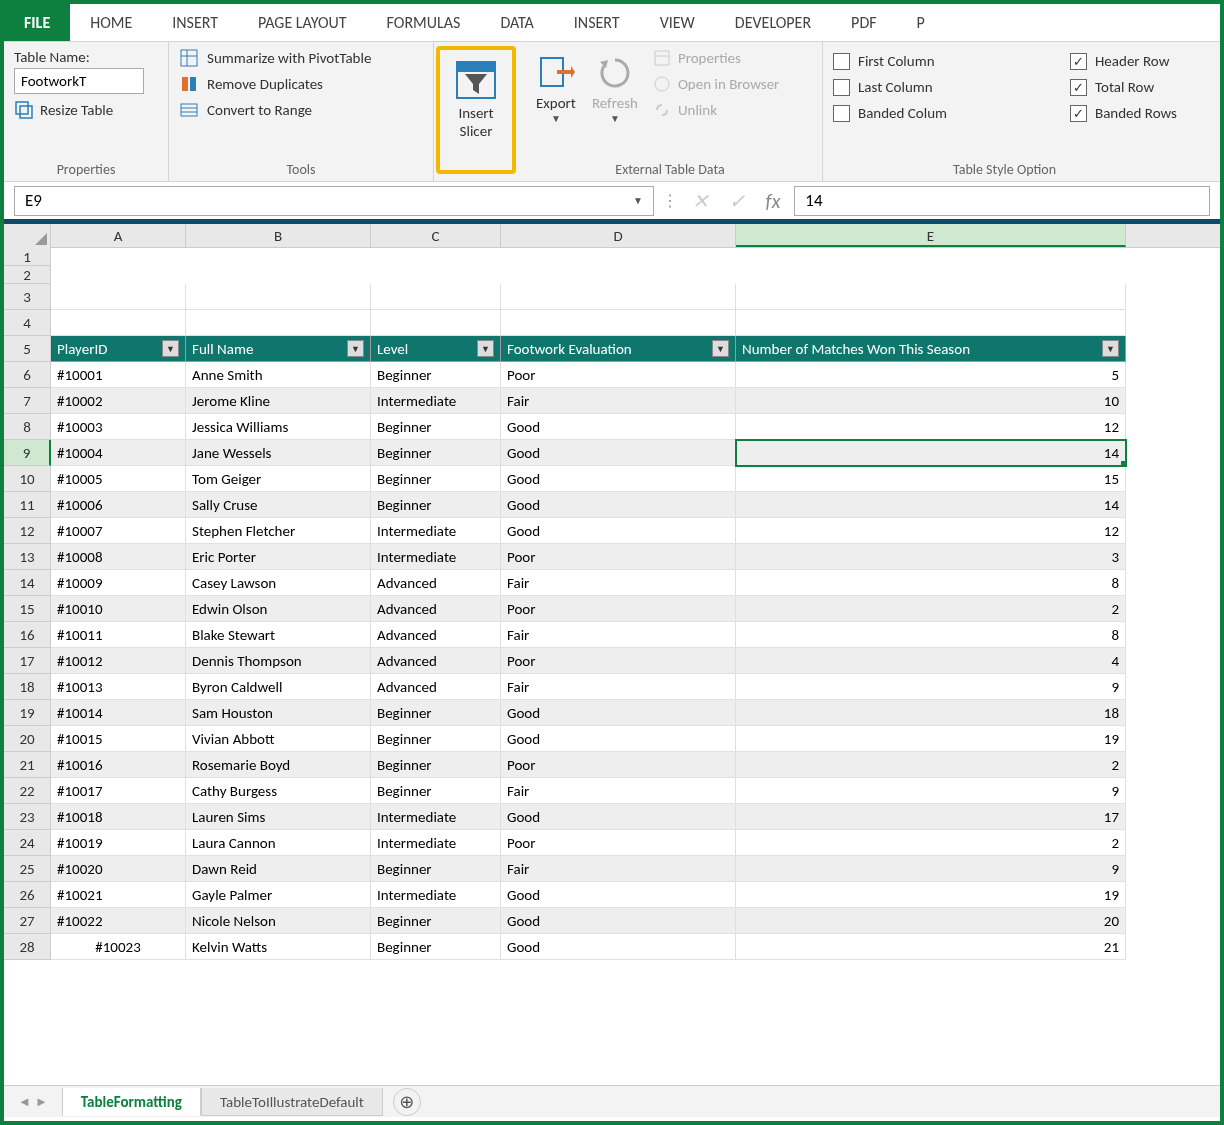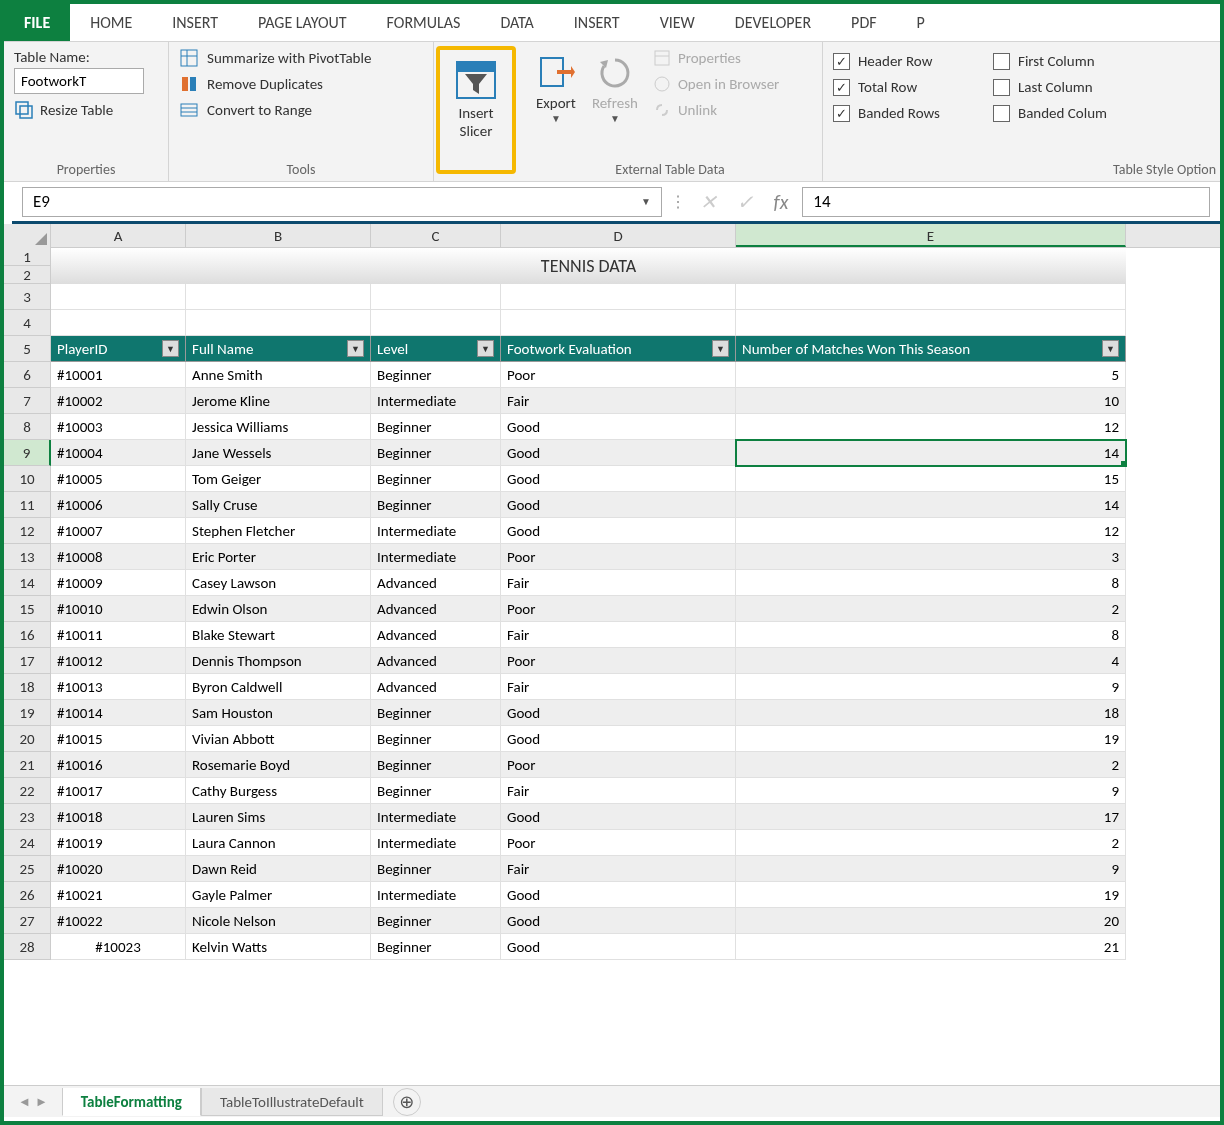--- a/index.html
+++ b/index.html
@@ -21,21 +21,21 @@
 .slicer-text { font-size: 15px; text-align: center; color: #333; line-height: 18px; margin-top: 4px; }
 .big-btn { display: flex; flex-direction: column; align-items: center; padding: 6px 8px; font-size: 15px; color: #333; }
 .big-btn .big-icon { width: 38px; height: 38px; margin-bottom: 2px; }
 .arrow-down { font-size: 10px; color: #555; }
 .ext-col { display: flex; flex-direction: column; gap: 6px; margin-left: 6px; }
 .ext-row { display: flex; align-items: center; gap: 6px; font-size: 15px; color: #aaa; }
 .opts-col { display: flex; flex-direction: column; gap: 8px; padding-top: 4px; }
 .chk-row { display: flex; align-items: center; gap: 8px; font-size: 15px; color: #333; }
 .chk { width: 17px; height: 17px; border: 1px solid #666; background: #fff; display: inline-flex; align-items: center; justify-content: center; }
 .chk.checked::after { content: '✓'; font-size: 13px; color: #333; }
-.formula-bar { display: flex; align-items: center; height: 42px; border-bottom: 3px solid #0c4a6e; padding: 0 10px; gap: 8px; margin-left: 8px; }
+.formula-bar { display: flex; align-items: center; height: 42px; border-bottom: 5px solid #0c4a6e; padding: 0 10px; gap: 8px; }
 .name-box { width: 640px; height: 30px; border: 1px solid #aaa; padding: 0 10px; font-size: 17px; display: flex; align-items: center; justify-content: space-between; }
 .fx-btn { font-size: 20px; color: #888; padding: 0 6px; font-style: italic; }
 .formula-input { flex: 1; height: 30px; border: 1px solid #aaa; padding: 0 10px; font-size: 17px; display: flex; align-items: center; }
 .grid-area { position: relative; }
 .col-headers { display: flex; height: 24px; background: #e8e8e8; border-bottom: 1px solid #ccc; }
 .corner-cell { width: 47px; height: 24px; border-right: 1px solid #ccc; background: #e8e8e8; position: relative; }
 .corner-cell::after { content: ''; position: absolute; right: 3px; bottom: 3px; border: 6px solid transparent; border-right-color: #999; border-bottom-color: #999; }
 .col-h { border-right: 1px solid #ccc; text-align: center; font-size: 15px; color: #333; line-height: 24px; background: #e8e8e8; }
 .col-h.sel { background: #d0e8d0; border-bottom: 2px solid #0d8040; }
 .row { display: flex; height: 26px; }
@@ -178,52 +178,52 @@
                 <path d="M5 10 Q5 5 10 5 M15 10 Q15 15 10 15" fill="none" stroke="#ccc" stroke-width="2"></path>
               </svg>
             </span>
           <span>Unlink</span>
         </div>
       </div>
     </div>
     <div class="group-label">External Table Data</div>
   </div>
 
+  <div class="ribbon-group" style="flex:1;border-right:none">
+    <div class="opts-col">
+      <div class="chk-row">
+          <span class="chk"></span>
+          <span>First Column</span>
+        </div>
+      <div class="chk-row">
+          <span class="chk"></span>
+          <span>Last Column</span>
+        </div>
+      <div class="chk-row">
+          <span class="chk"></span>
+          <span>Banded Colum</span>
+        </div>
+    </div>
+    <div class="group-label" style="text-align:right;padding-right:4px">Table Style Option</div>
+  </div>
   <div class="ribbon-group" style="width:160px;border-right:none">
     <div class="opts-col">
       <div class="chk-row">
           <span class="chk checked"></span>
           <span>Header Row</span>
         </div>
       <div class="chk-row">
           <span class="chk checked"></span>
           <span>Total Row</span>
         </div>
       <div class="chk-row">
           <span class="chk checked"></span>
           <span>Banded Rows</span>
         </div>
     </div>
-  </div>
-  <div class="ribbon-group" style="flex:1;border-right:none">
-    <div class="opts-col">
-      <div class="chk-row">
-          <span class="chk"></span>
-          <span>First Column</span>
-        </div>
-      <div class="chk-row">
-          <span class="chk"></span>
-          <span>Last Column</span>
-        </div>
-      <div class="chk-row">
-          <span class="chk"></span>
-          <span>Banded Colum</span>
-        </div>
-    </div>
-    <div class="group-label" style="text-align:right;padding-right:4px">Table Style Option</div>
   </div>
 </div>
 
 <div class="formula-bar">
   <div class="name-box">
     <span>E9</span>
     <span class="arrow-down">▼</span>
   </div>
   <span style="color:#999">⋮</span>
   <span class="fx-btn" style="color:#ccc">✕</span>
@@ -244,21 +244,20 @@
         <div class="col-h" style="width: 235px;">D</div>
         <div class="col-h sel" style="width: 390px;">E</div>
       </div>
   </div>
   <div id="grid-rows">
       <div class="row" style="height: 36px;">
         <div style="display: flex; flex-direction: column;">
           <div class="row-h" style="height:18px;line-height:18px">1</div>
           <div class="row-h" style="height:18px;line-height:18px">2</div>
         </div>
-        <div class="cell title-cell" style="width: 1075px;">TENNIS DATA</div>
       </div>
       <div class="row">
         <div class="row-h">3</div>
         <div class="cell " style="width: 135px;"></div>
         <div class="cell " style="width: 185px;"></div>
         <div class="cell " style="width: 130px;"></div>
         <div class="cell " style="width: 235px;"></div>
         <div class="cell " style="width: 390px;"></div>
       </div>
       <div class="row">

